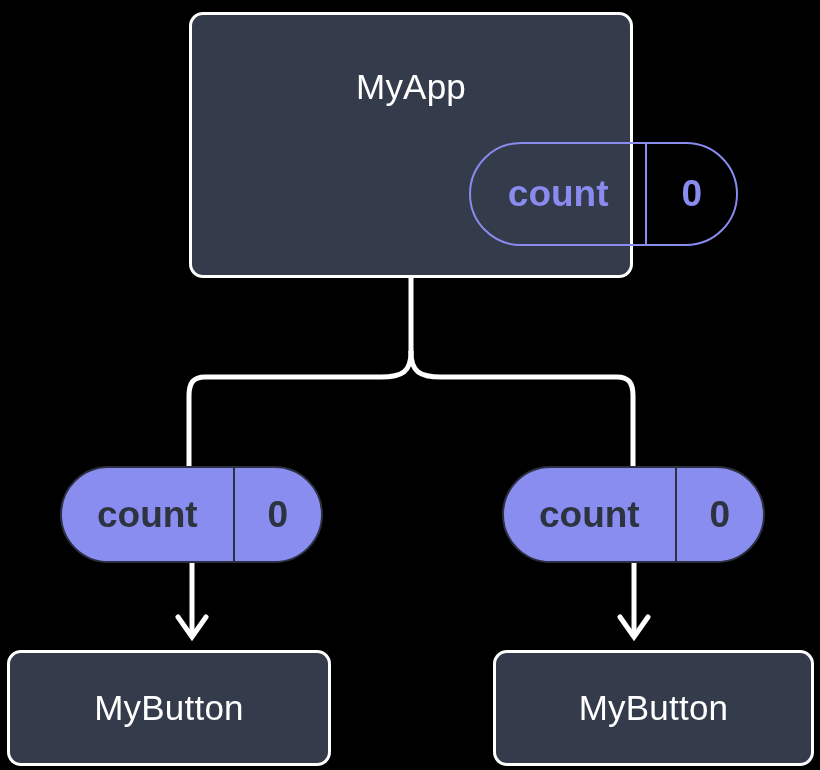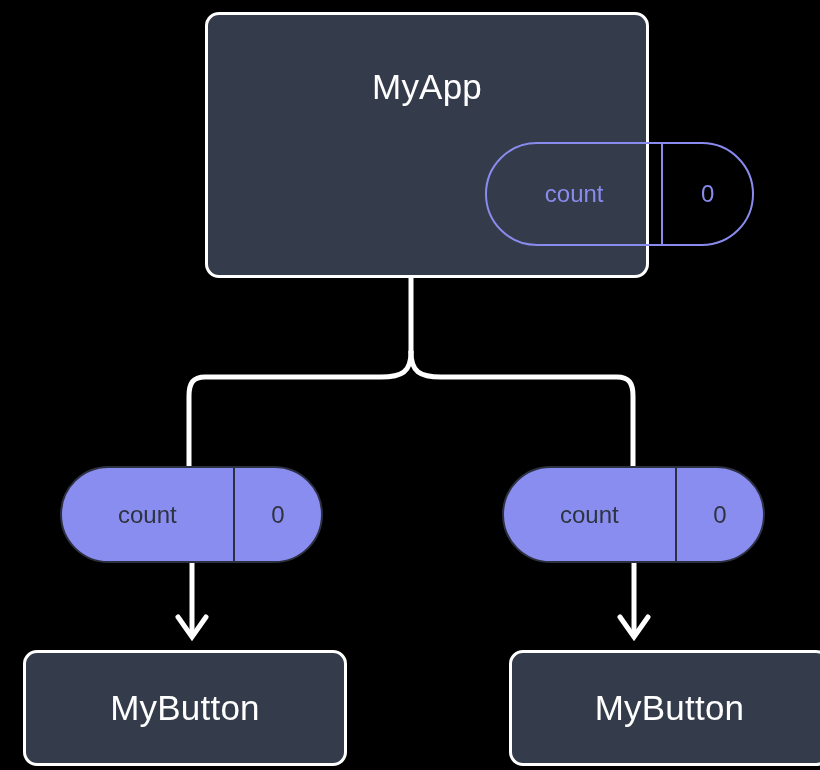--- a/index.html
+++ b/index.html
@@ -30,21 +30,20 @@
     pointer-events: none;
   }
 
   
   .widget-box {
     position: absolute;
     box-sizing: border-box;
     background: #343B4A;
     border: 3px solid #FFFFFF;
     border-radius: 14px;
-    margin-left: 16px;
   }
   .widget-title {
     position: absolute;
     left: 0;
     right: 0;
     text-align: center;
     color: #FFFFFF;
     font-size: 34px;
     font-weight: 400;
     letter-spacing: 0.2px;
@@ -86,22 +85,22 @@
     box-sizing: border-box;
     display: flex;
     align-items: stretch;
     border-radius: 999px;
     overflow: hidden;
   }
   .pill-name, .pill-value {
     display: flex;
     align-items: center;
     justify-content: center;
-    font-size: 24px;
-    font-weight: 400;
+    font-size: 37px;
+    font-weight: 700;
     white-space: nowrap;
   }
 
   
   .pill.pill-outline {
     border: 2px solid #8A8BEE;
     background: transparent;
   }
   .pill.pill-outline .pill-name {
     color: #8A8BEE;

